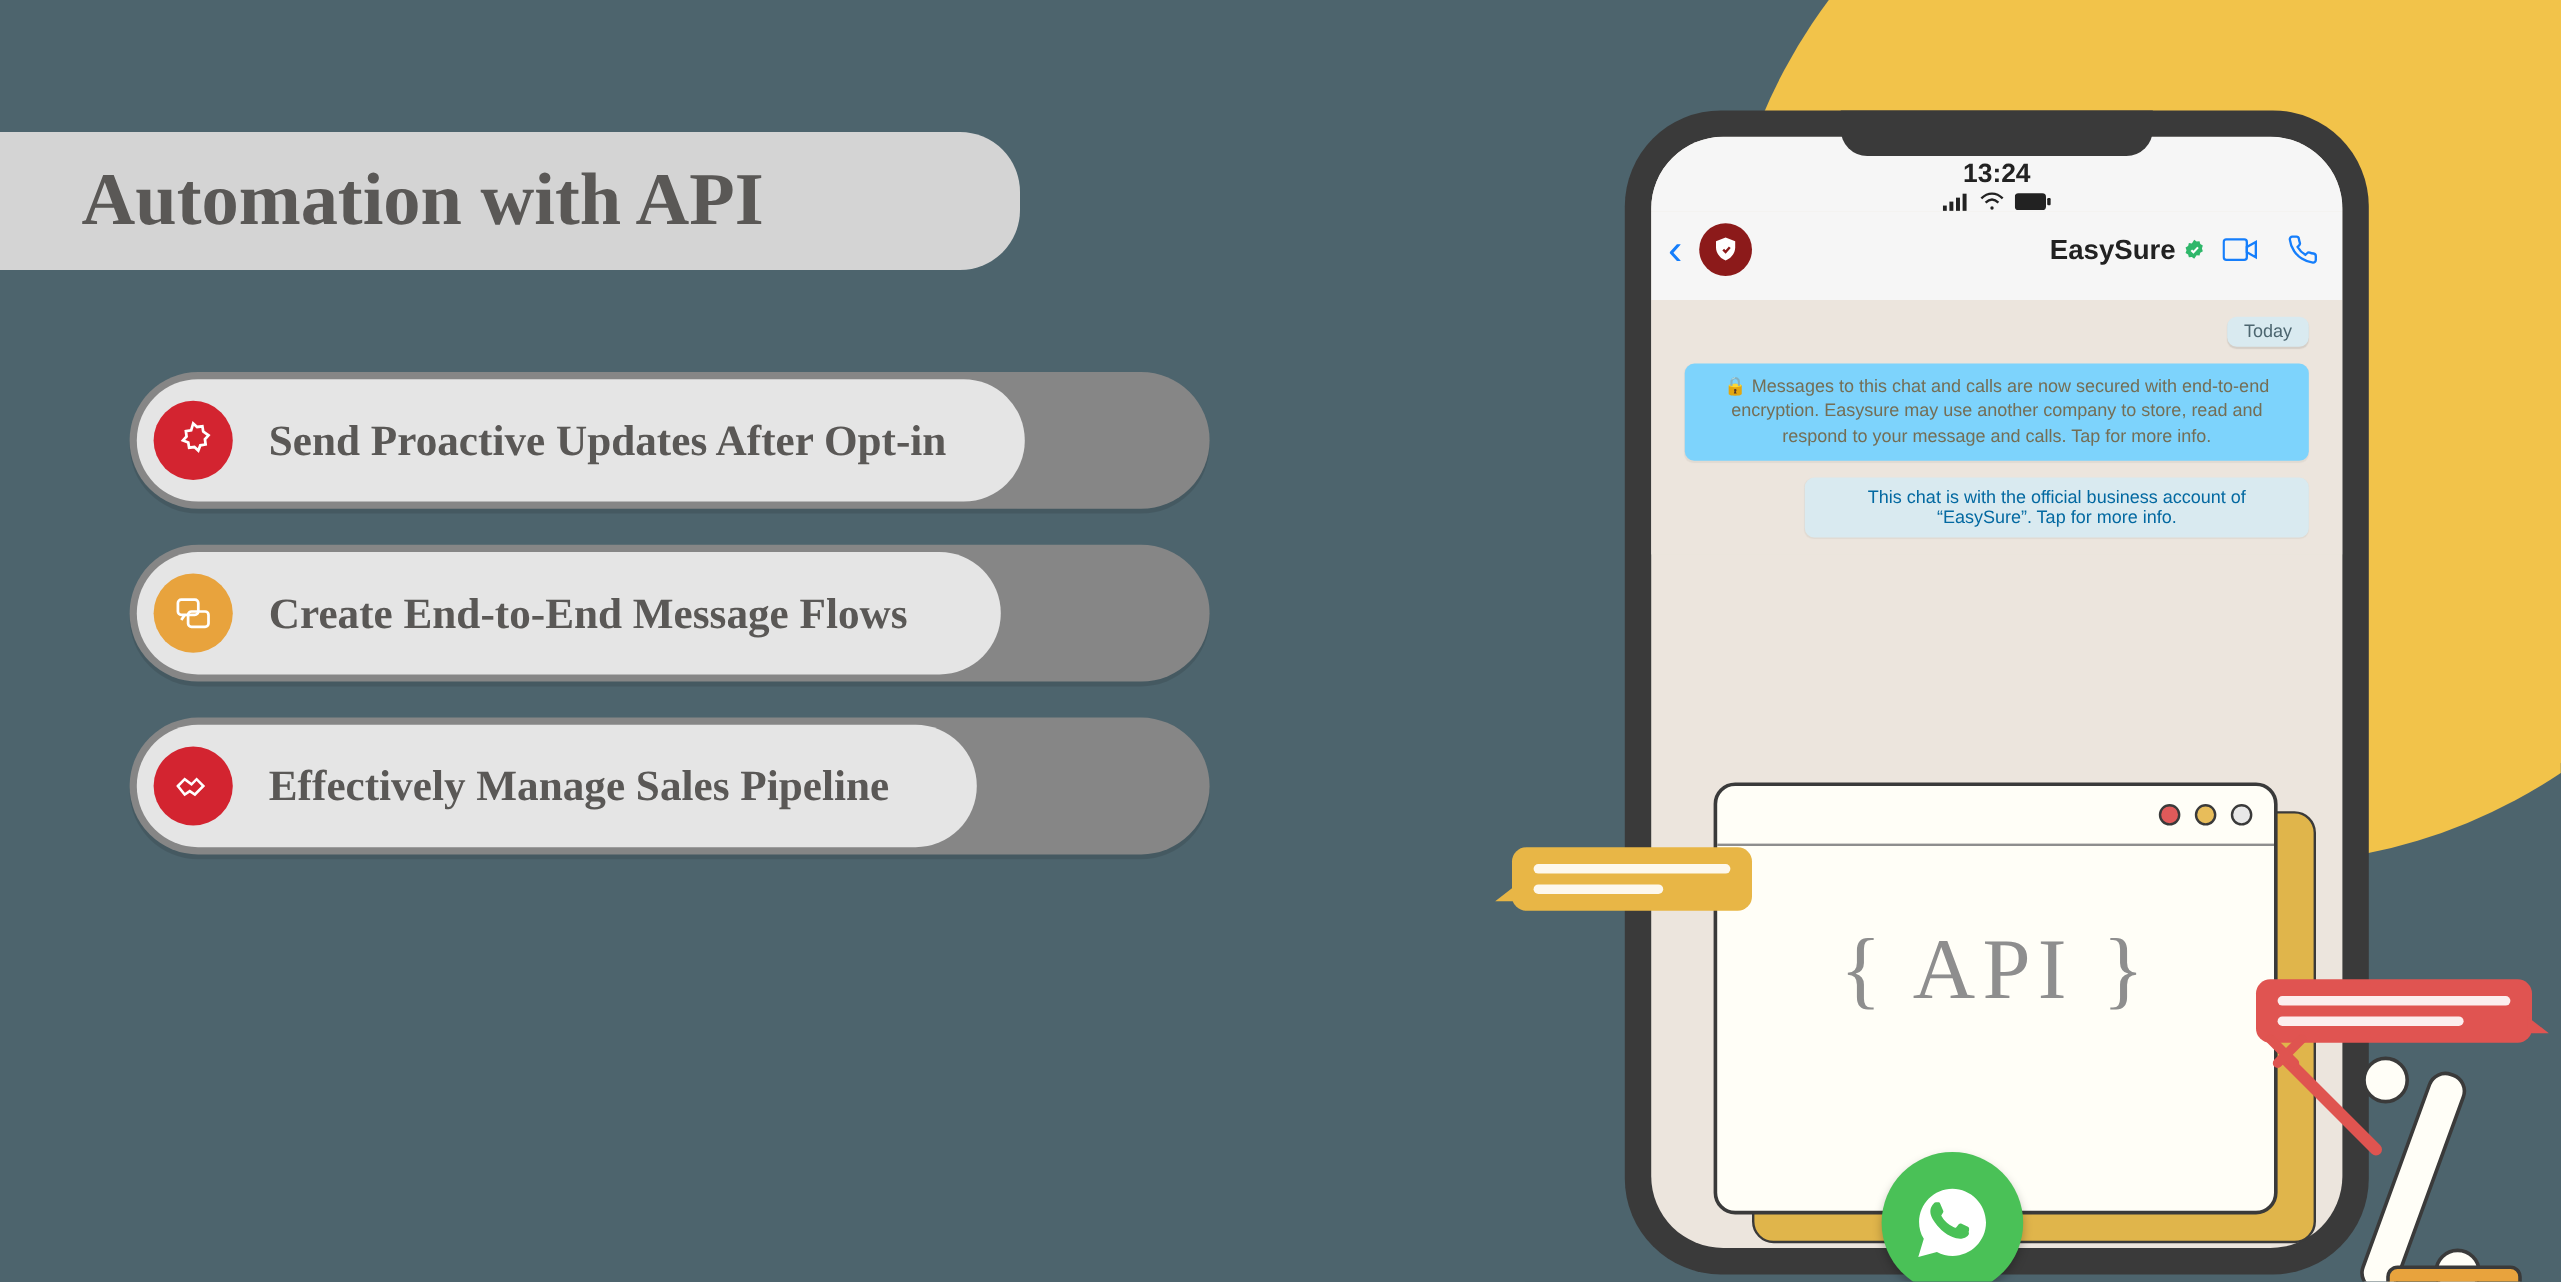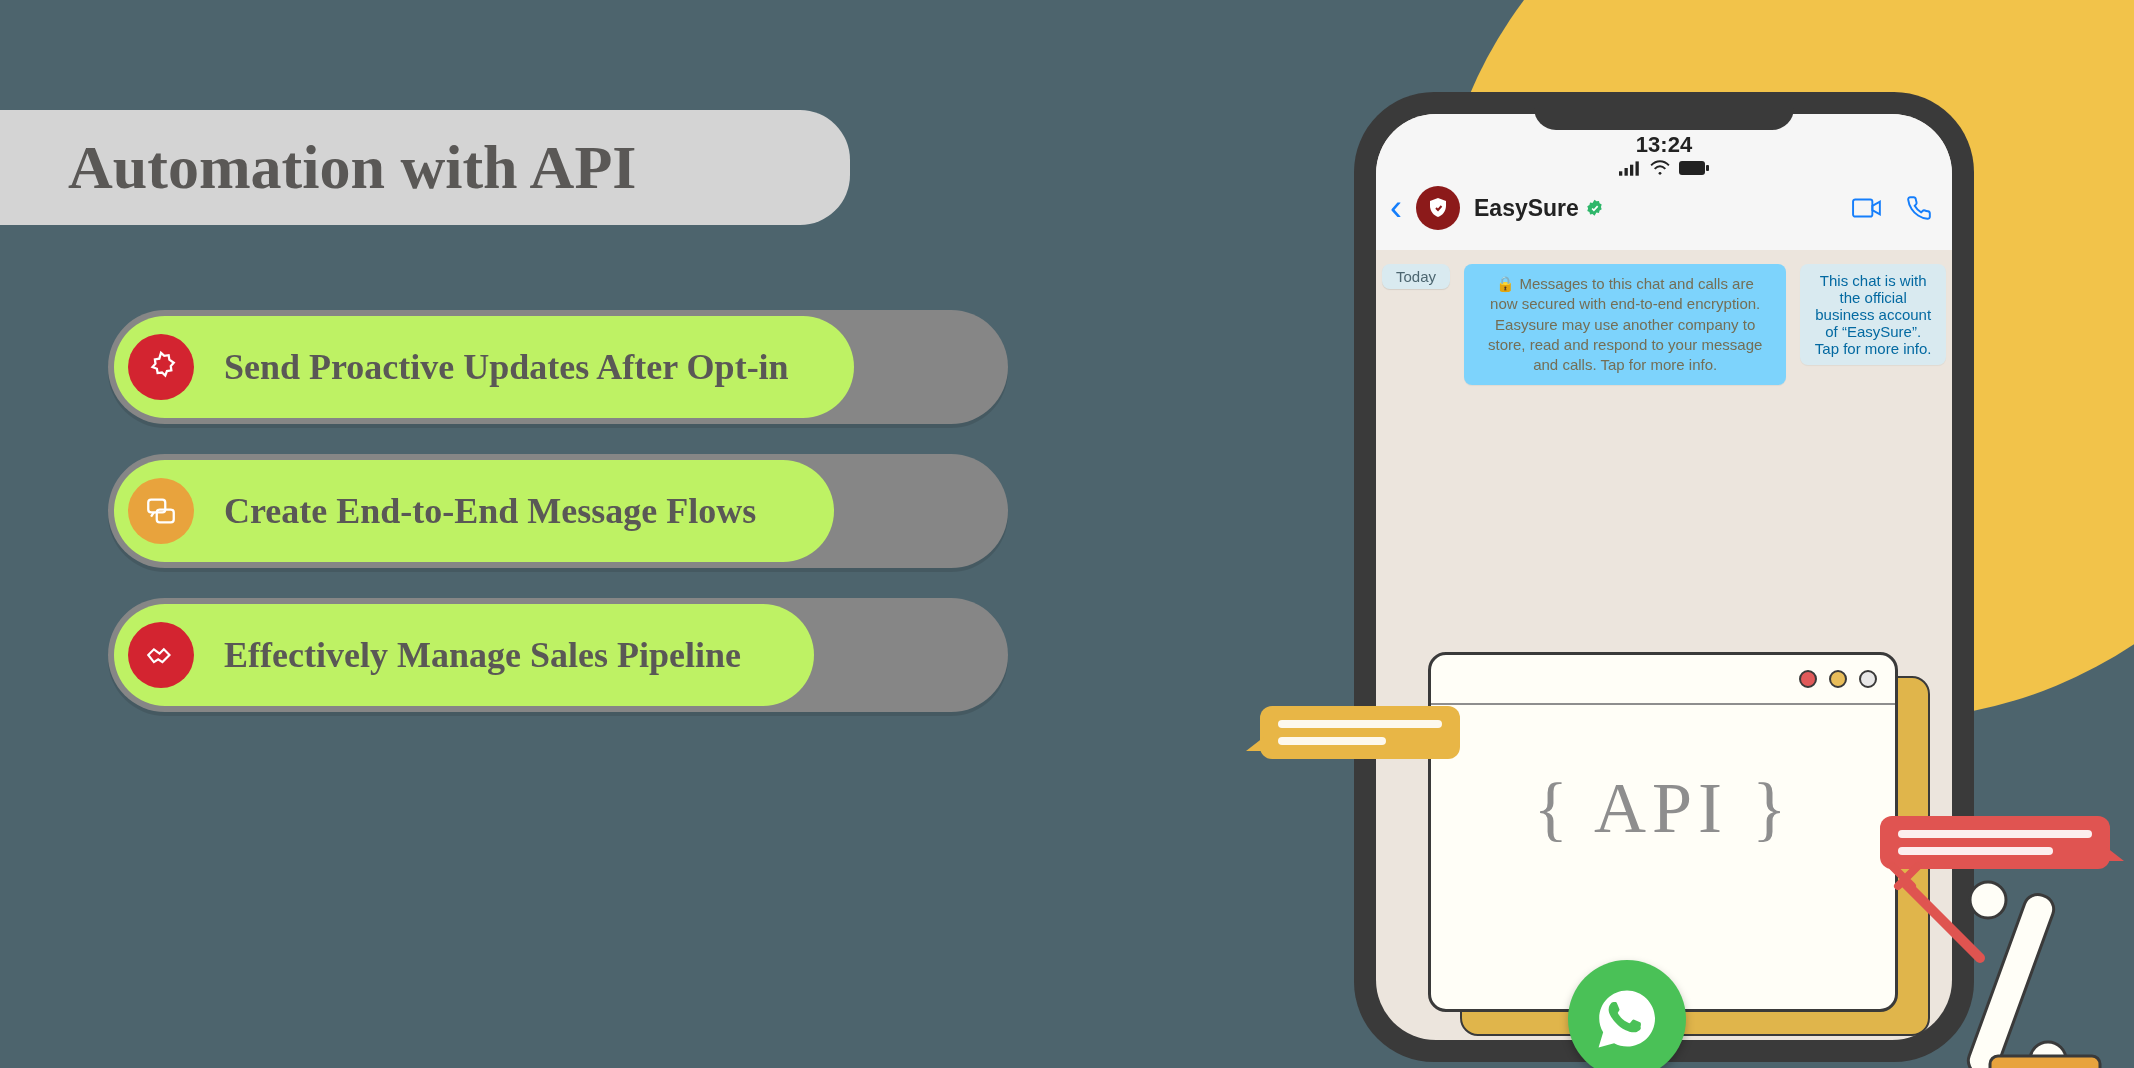--- a/index.html
+++ b/index.html
@@ -43,21 +43,21 @@
   }
   .pill {
     background: #868686;
     border-radius: 60px;
     padding: 6px 0 6px 6px;
     display: flex;
     align-items: center;
     box-shadow: 0 4px 0 rgba(0,0,0,.1);
   }
   .pill-inner {
-    background: #bef264;
+    background: #e5e5e5;
     border-radius: 55px;
     display: flex;
     align-items: center;
     padding: 18px 48px 18px 14px;
     min-width: 820px;
     gap: 30px;
     text-align: right;
   }
   .pill-inner.w1 { min-width: 740px; }
   .pill-inner.w2 { min-width: 720px; }
@@ -145,28 +145,30 @@
     justify-content: center;
   }
   .contact-name {
     font-size: 23px;
     font-weight: 600;
     color: #222;
     flex: 1;
     display:flex;
     align-items:center;
     gap:6px;
+    justify-content:flex-end;
   }
   .hdr-icons { display: flex; gap: 24px; align-items: center; }
   .hdr-icons svg { color: #157efb; }
   .chat-body {
-    padding: 14px 6px;
+    padding: 14px 28px;
     font-family: -apple-system, Helvetica, Arial, sans-serif;
     display: flex;
-    align-items: flex-start;
+    flex-direction: column;
+    align-items: flex-end;
     gap: 14px;
     background: #ece5dd;
   }
   .day-chip {
     background: #d9eaf0;
     color: #4d6670;
     font-size: 15px;
     padding: 4px 14px;
     border-radius: 8px;
     box-shadow: 0 1px 1px rgba(0,0,0,.1);

